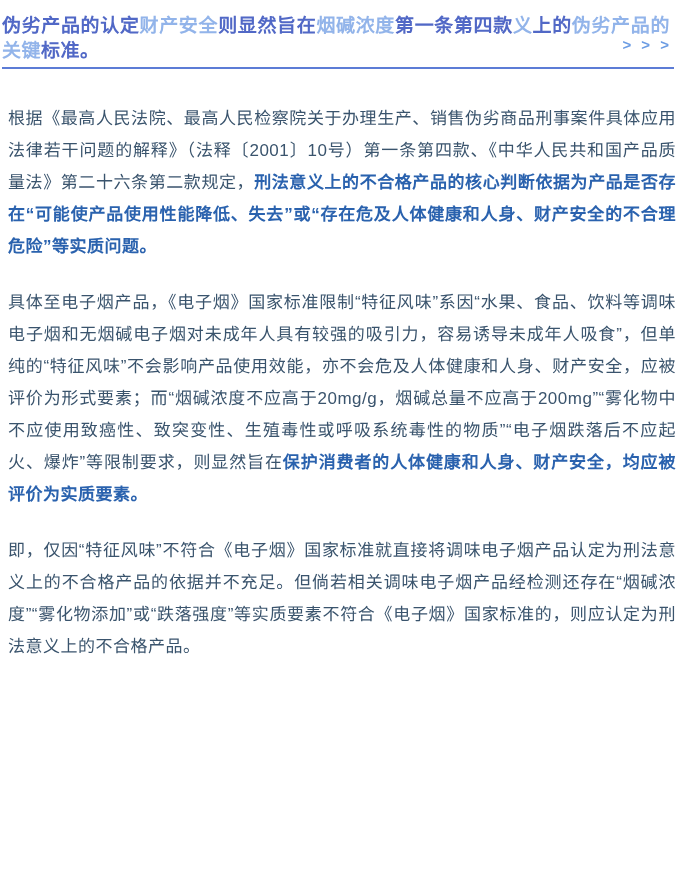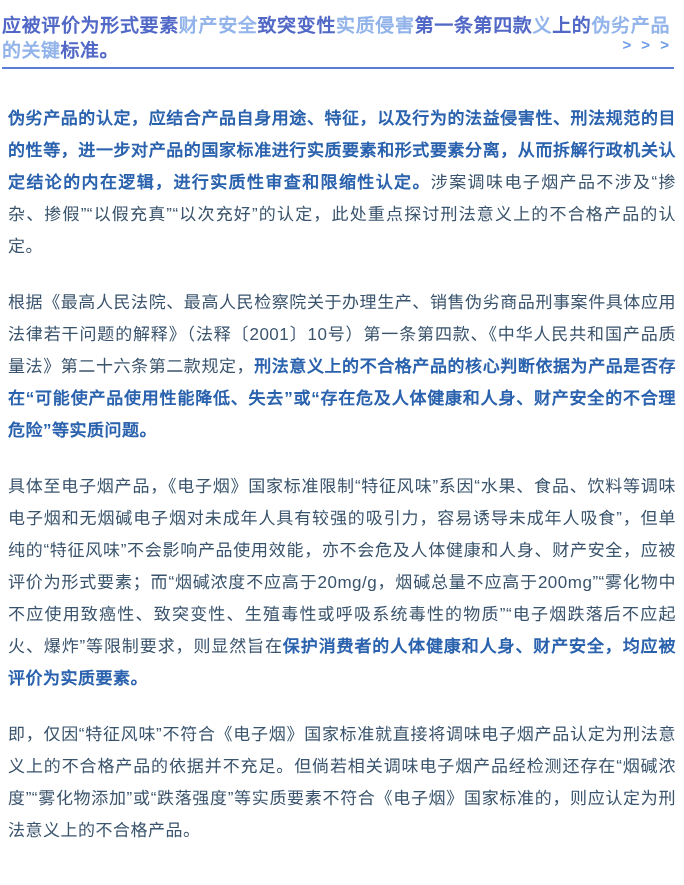--- a/index.html
+++ b/index.html
@@ -62,23 +62,22 @@
   }
   .article p:last-child{margin-bottom:8px;}
   .run{color:var(--body-text);font-weight:400;}
   .run.em{color:var(--emphasis-text);font-weight:700;}
 </style>
 </head>
 <body>
 
 <div class="page">
   <header class="header">
-    <h1 class="title"><span class="seg-dark">应被评价为形式要素</span><span class="seg-light">财产安全</span><span class="seg-dark">致突变性</span><span class="seg-light">实质侵害</span><span class="seg-dark">第一条第四款</span><span class="seg-light">义</span><span class="seg-dark">上的</span><span class="seg-light">伪劣产品的关键</span><span class="seg-dark">标准。</span></h1>
+    <h1 class="title"><span class="seg-dark">伪劣产品的认定</span><span class="seg-light">财产安全</span><span class="seg-dark">则显然旨在</span><span class="seg-light">烟碱浓度</span><span class="seg-dark">第一条第四款</span><span class="seg-light">义</span><span class="seg-dark">上的</span><span class="seg-light">伪劣产品的关键</span><span class="seg-dark">标准。</span></h1>
     <span class="more">&gt; &gt; &gt;</span>
     <div class="divider"></div>
   </header>
   <main class="article">
-      <p><span class="run em">伪劣产品的认定，应结合产品自身用途、特征，以及行为的法益侵害性、刑法规范的目的性等，进一步对产品的国家标准进行实质要素和形式要素分离，从而拆解行政机关认定结论的内在逻辑，进行实质性审查和限缩性认定。</span><span class="run">涉案调味电子烟产品不涉及“掺杂、掺假”“以假充真”“以次充好”的认定，此处重点探讨刑法意义上的不合格产品的认定。</span></p>
       <p><span class="run">根据《最高人民法院、最高人民检察院关于办理生产、销售伪劣商品刑事案件具体应用法律若干问题的解释》（法释〔2001〕10号）第一条第四款、《中华人民共和国产品质量法》第二十六条第二款规定，</span><span class="run em">刑法意义上的不合格产品的核心判断依据为产品是否存在“可能使产品使用性能降低、失去”或“存在危及人体健康和人身、财产安全的不合理危险”等实质问题。</span></p>
       <p><span class="run">具体至电子烟产品，《电子烟》国家标准限制“特征风味”系因“水果、食品、饮料等调味电子烟和无烟碱电子烟对未成年人具有较强的吸引力，容易诱导未成年人吸食”，但单纯的“特征风味”不会影响产品使用效能，亦不会危及人体健康和人身、财产安全，应被评价为形式要素；而“烟碱浓度不应高于20mg/g，烟碱总量不应高于200mg”“雾化物中不应使用致癌性、致突变性、生殖毒性或呼吸系统毒性的物质”“电子烟跌落后不应起火、爆炸”等限制要求，则显然旨在</span><span class="run em">保护消费者的人体健康和人身、财产安全，均应被评价为实质要素。</span></p>
       <p><span class="run">即，仅因“特征风味”不符合《电子烟》国家标准就直接将调味电子烟产品认定为刑法意义上的不合格产品的依据并不充足。但倘若相关调味电子烟产品经检测还存在“烟碱浓度”“雾化物添加”或“跌落强度”等实质要素不符合《电子烟》国家标准的，则应认定为刑法意义上的不合格产品。</span></p>
     </main>
 </div>
 
 </body></html>

